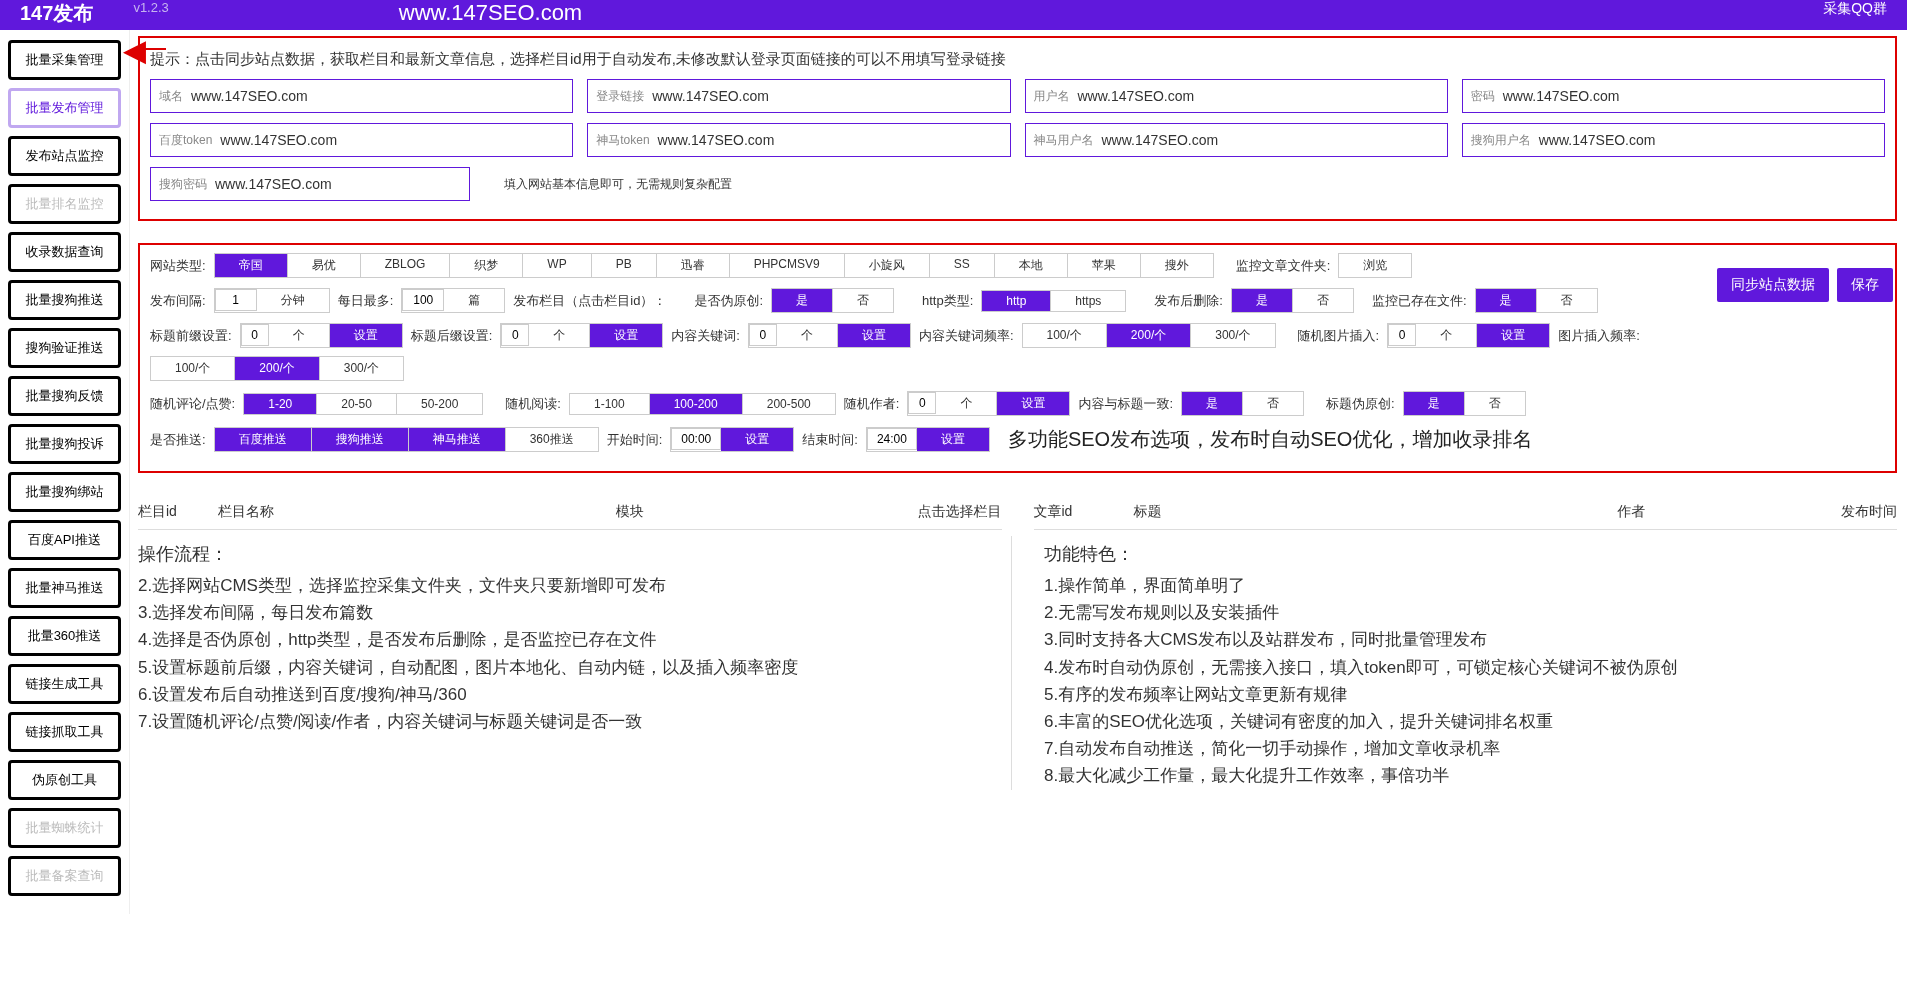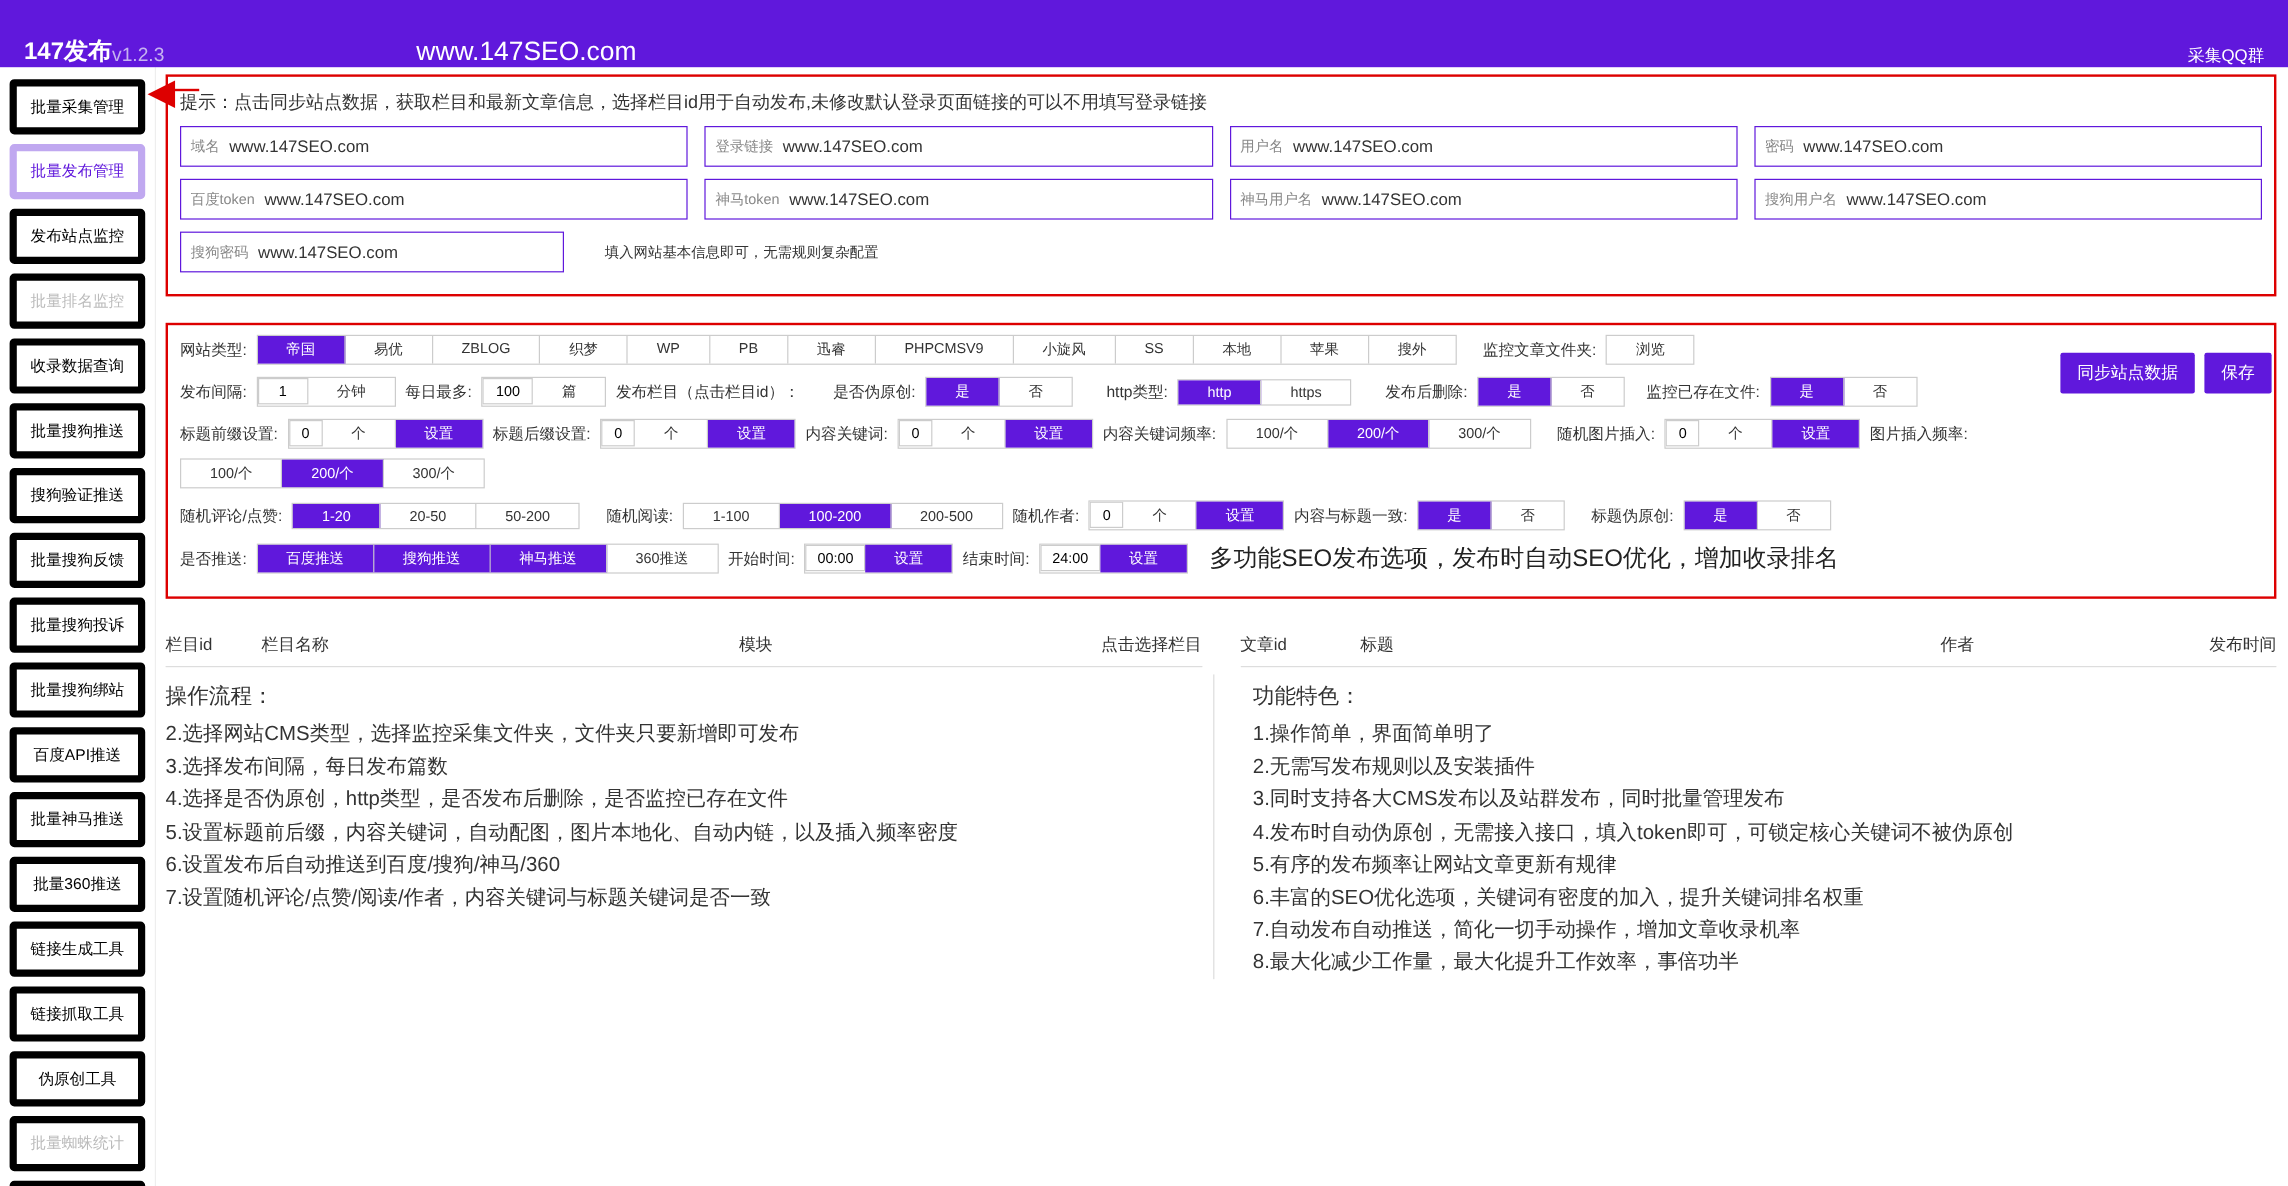--- a/index.html
+++ b/index.html
@@ -1,26 +1,26 @@
 <!DOCTYPE html>
 <html><head>
 <meta charset="utf-8">
 <style>
 * { margin: 0; padding: 0; box-sizing: border-box; font-family: "Microsoft YaHei", Arial, sans-serif; }
 body { background: #fff; font-size: 13px; color: #333; }
 
-.topbar { background: #6018dc; color: #fff; height: 56px; display: flex; align-items: flex-end; padding: 0 20px; }
+.topbar { background: #6018dc; color: #fff; height: 30px; display: flex; align-items: flex-start; padding: 0 20px; gap: 20px; }
 .top-title { font-size: 20px; font-weight: bold; }
-.top-ver { font-size: 16px; margin-left: 0; color: #c6b3f0; }
+.top-ver { font-size: 13px; margin-left: 20px; color: #c6b3f0; }
 .top-url { margin-left: 210px; font-size: 22px; }
 .top-right { margin-left: auto; font-size: 14px; }
 
 .main { display: flex; }
 .sidebar { width: 130px; padding: 10px 8px; background: #fff; border-right: 1px solid #eee; }
-.sbtn { display: block; width: 100%; background: #fff; border: 6px solid #000000; border-radius: 4px; padding: 8px 0; margin-bottom: 8px; font-size: 13px; cursor: pointer; text-align: center; }
+.sbtn { display: block; width: 100%; background: #fff; border: 3px solid #000000; border-radius: 4px; padding: 8px 0; margin-bottom: 8px; font-size: 13px; cursor: pointer; text-align: center; }
 .sbtn.active { color: #6018dc; border-color: #c0a8f0; }
 .sbtn.dis { color: #bbb; }
 
 .content { flex: 1; padding: 6px 10px 10px 8px; position: relative; }
 
 .redbox { border: 2px solid #d00; padding: 8px 10px; margin-bottom: 22px; }
 .hint { font-size: 15px; margin: 4px 0 10px 0; }
 .frow { display: flex; gap: 14px; margin-bottom: 10px; }
 .field { flex: 1; border: 1px solid #6018dc; display: flex; align-items: center; height: 34px; padding: 0 8px; }
 .flabel { color: #888; font-size: 12px; margin-right: 8px; white-space: nowrap; }

